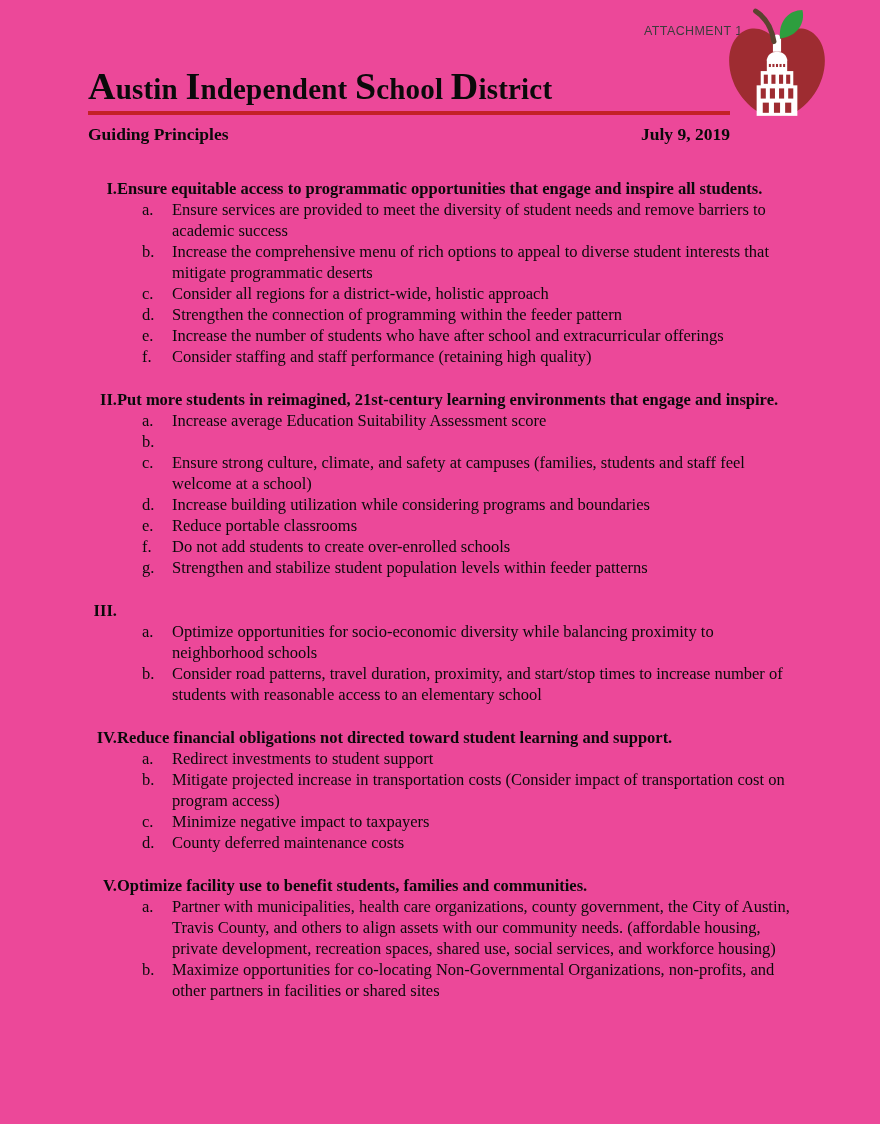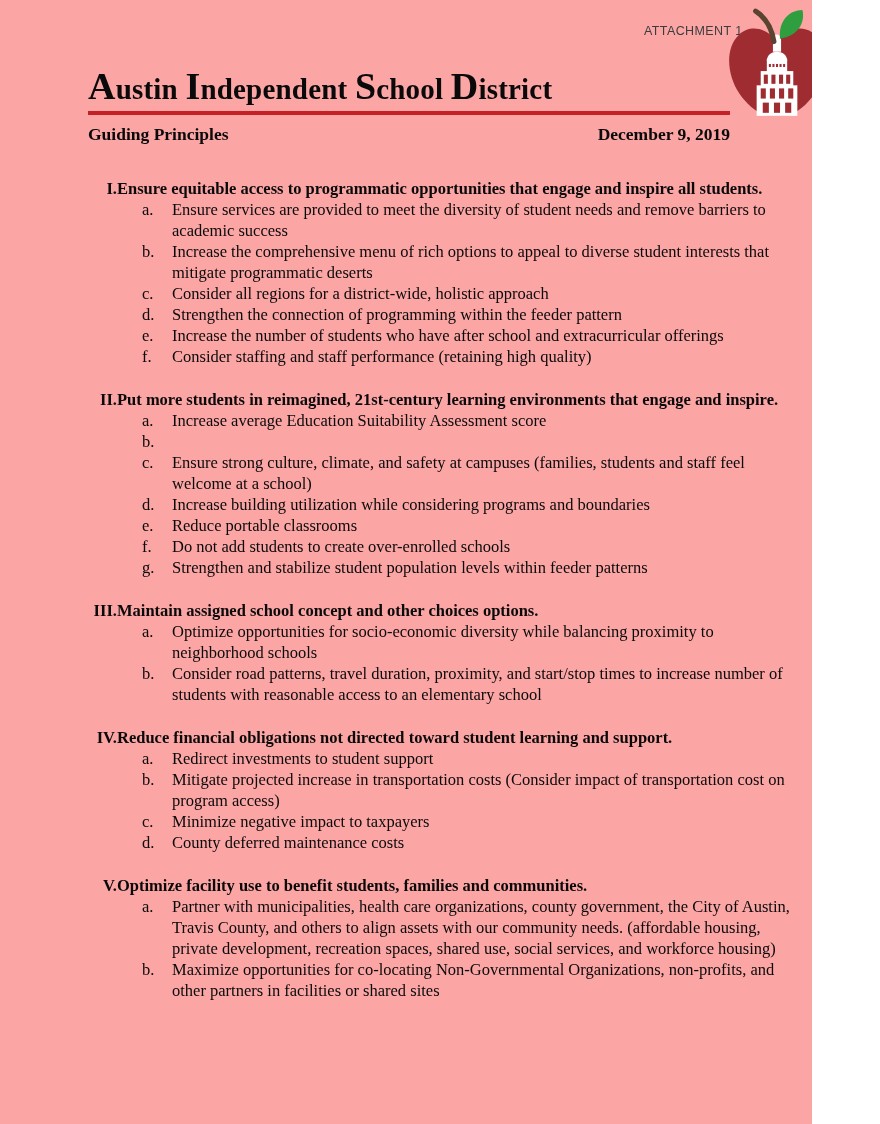--- a/index.html
+++ b/index.html
@@ -1,20 +1,20 @@
 <!DOCTYPE html>
 <html><head>
 <meta charset="utf-8">
 <style>
   html, body { margin: 0; padding: 0; background: #ffffff; }
   .page {
     position: relative;
-    width: 812px;
+    width: 880px;
     height: 1124px;
-    background: #fca5a5;
+    background: #ec4899;
     overflow: hidden;
     font-family: "Liberation Serif", "DejaVu Serif", serif;
     color: #0a0a0a;
   }
 
   
   .attachment {
     position: absolute;
     top: 24px;
     left: 644px;
@@ -109,21 +109,21 @@
 
       <path d="M59 30 C57 13 68 2 81 2 C84 15 76 28 59 30 Z" fill="#2e9e3e"></path>
     </svg>
   </div>
 
   <header>
     <h1 class="doc-title"><span class="cap">A</span>ustin <span class="cap">I</span>ndependent <span class="cap">S</span>chool <span class="cap">D</span>istrict</h1>
     <div class="rule" style="background: rgb(196, 33, 39);"></div>
     <div class="subrow">
       <span>Guiding Principles</span>
-      <span>December 9, 2019</span>
+      <span>July 9, 2019</span>
     </div>
   </header>
 
   <main>
     <section class="section">
       <div class="sec-head">
         <span class="numeral">I.</span>
         <span class="sec-title">Ensure equitable access to programmatic opportunities that engage and inspire all students.</span>
       </div>
       <div class="items">
@@ -197,21 +197,20 @@
     <div class="sub-item">
       <span class="letter">g.</span>
       <span class="item-text">Strengthen and stabilize student population levels within feeder patterns</span>
     </div>
   </div>
     </section>
 
     <section class="section">
       <div class="sec-head">
         <span class="numeral">III.</span>
-        <span class="sec-title">Maintain assigned school concept and other choices options.</span>
       </div>
       <div class="items">
     <div class="sub-item">
       <span class="letter">a.</span>
       <span class="item-text">Optimize opportunities for socio-economic diversity while balancing proximity to neighborhood schools</span>
     </div>
 
     <div class="sub-item">
       <span class="letter">b.</span>
       <span class="item-text">Consider road patterns, travel duration, proximity, and start/stop times to increase number of students with reasonable access to an elementary school</span>

